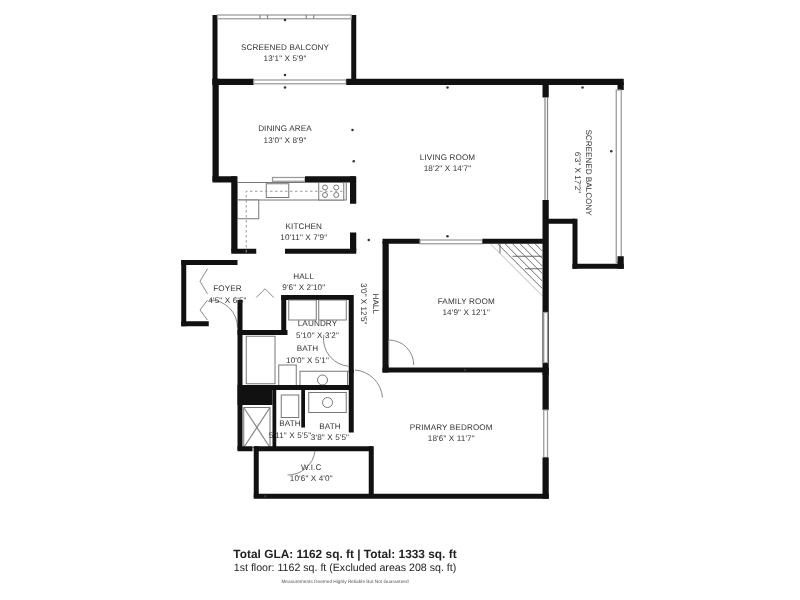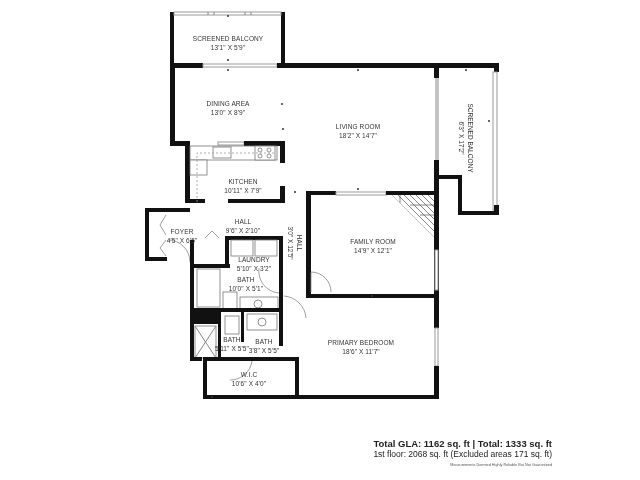--- a/index.html
+++ b/index.html
@@ -11,21 +11,21 @@
   .fix { stroke: #777; stroke-width: 0.8; fill: #ffffff; }
   .door { stroke: #888; stroke-width: 0.8; fill: none; }
   .dash { stroke: #999; stroke-width: 0.8; fill: none; stroke-dasharray: 2 2; }
   .hatch { stroke: #555; stroke-width: 0.7; }
   .dot { fill: #333; }
   .lbl { position: absolute; color: #333; font-size: 6.5px; text-align: center; line-height: 9px; white-space: nowrap; transform: translate(-50%, -50%); letter-spacing: 0.1px; }
   .lbl .n { display: block; }
   .lbl .d { display: block; }
   .vlbl { position: absolute; color: #333; font-size: 6.5px; line-height: 9px; white-space: nowrap; text-align: center; }
   .rot90 { transform: translate(-50%, -50%) rotate(90deg); }
-  .footer { position: absolute; left: 0; width: 552px; text-align: right; color: #222; }
+  .footer { position: absolute; left: 0; width: 552px; text-align: center; color: #222; }
   .f1 { top: 438px; font-size: 9.5px; font-weight: bold; }
   .f2 { top: 449px; font-size: 8.5px; }
   .f3 { top: 463px; font-size: 3.8px; color: #555; }
 </style>
 </head>
 <body>
 
 <svg id="plan" viewBox="0 0 640 480" xmlns="http://www.w3.org/2000/svg">
 
   <g>
@@ -224,14 +224,14 @@
 <div class="lbl" style="left:361px; top:347px;">
   <span class="n">PRIMARY BEDROOM</span>
   <span class="d">18'6" X 11'7"</span>
 </div>
 <div class="lbl" style="left:249px; top:379px;">
   <span class="n">W.I.C</span>
   <span class="d">10'6" X 4'0"</span>
 </div>
 
 <div class="footer f1">Total GLA: 1162 sq. ft | Total: 1333 sq. ft</div>
-<div class="footer f2">1st floor: 2068 sq. ft (Excluded areas 171 sq. ft)</div>
+<div class="footer f2">1st floor: 1162 sq. ft (Excluded areas 208 sq. ft)</div>
 <div class="footer f3">Measurements Deemed Highly Reliable But Not Guaranteed</div>
 
 </body></html>

